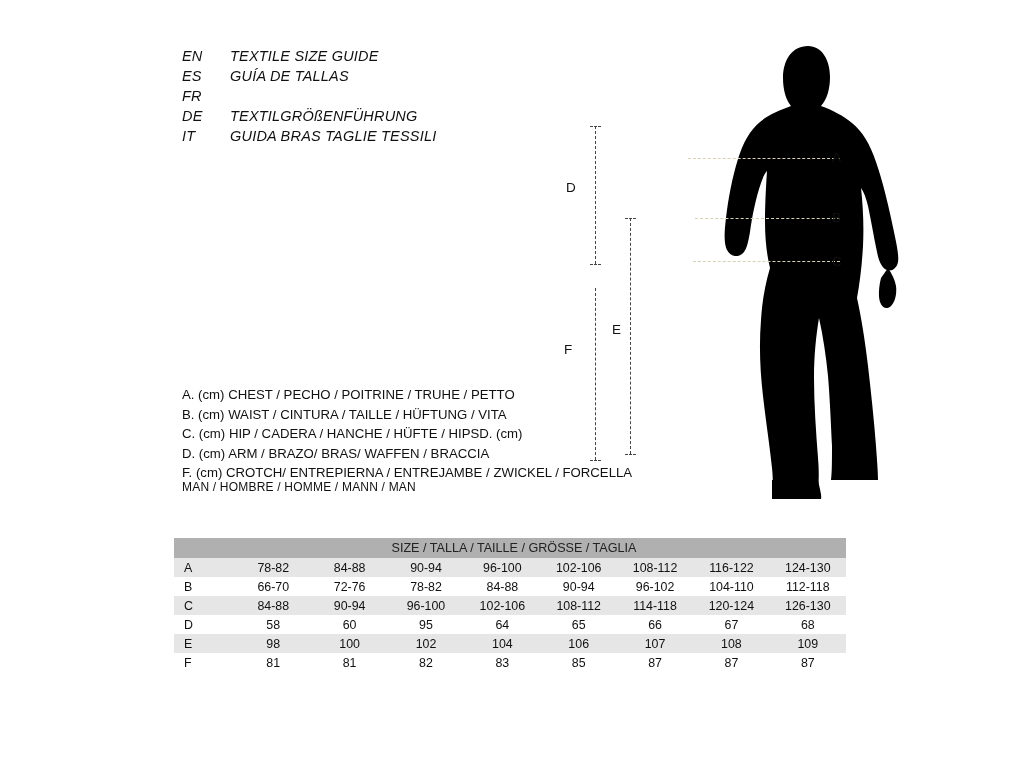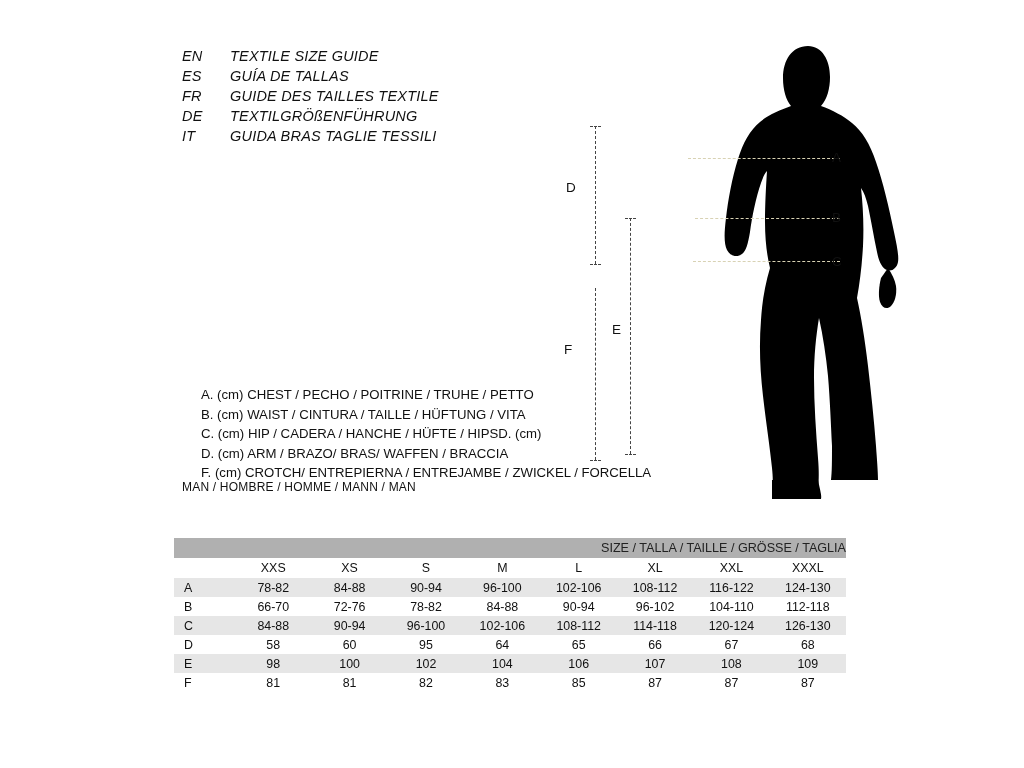--- a/index.html
+++ b/index.html
@@ -43,21 +43,20 @@
   .legend-block {
     position: absolute;
     left: 182px;
     top: 385px;
     width: 470px;
   }
   .legend-row {
     font-size: 13.2px;
     line-height: 19.5px;
     white-space: nowrap;
-    margin-left: 19px;
   }
   .legend-gender {
     position: absolute;
     left: 182px;
     top: 480px;
     font-size: 12px;
     letter-spacing: .2px;
   }
 
   
@@ -116,21 +115,21 @@
   }
   .size-table td, .size-table th {
     padding: 0;
     height: 19px;
     font-weight: normal;
     text-align: center;
     color: #111;
   }
   .size-table .hdr-band td {
     background: #b0b0b0;
-    text-align: right;
+    text-align: center;
     padding-left: 8px;
     height: 20px;
     font-size: 12.6px;
     color: #222;
     margin-top: 29px;
   }
   .size-table .cols td {
     background: #ffffff;
     height: 20px;
   }
@@ -150,21 +149,20 @@
   <div class="title-row">
     <span class="title-lang">EN</span>
     <span class="title-text">TEXTILE SIZE GUIDE</span>
   </div>
   <div class="title-row">
     <span class="title-lang">ES</span>
     <span class="title-text">GUÍA DE TALLAS</span>
   </div>
   <div class="title-row">
     <span class="title-lang">FR</span>
-    <span class="title-text">GUIDE DES TAILLES TEXTILE</span>
   </div>
   <div class="title-row">
     <span class="title-lang">DE</span>
     <span class="title-text">TEXTILGRÖßENFÜHRUNG</span>
   </div>
   <div class="title-row">
     <span class="title-lang">IT</span>
     <span class="title-text">GUIDA BRAS TAGLIE TESSILI</span>
   </div>
 </div>
@@ -257,31 +255,20 @@
   <div class="tick" style="left:30px; top:420px;"></div>
   <span class="meas-label" style="left:4px; top:302px;">F</span>
 
 </div>
 
 <table class="size-table">
   <tbody>
     <tr class="hdr-band">
       <td colspan="9">SIZE / TALLA / TAILLE / GRÖSSE / TAGLIA</td>
     </tr>
-    <tr class="cols">
-      <td class="rowlabel"></td>
-      <td class="cell">XXS</td>
-      <td class="cell">XS</td>
-      <td class="cell">S</td>
-      <td class="cell">M</td>
-      <td class="cell">L</td>
-      <td class="cell">XL</td>
-      <td class="cell">XXL</td>
-      <td class="cell">XXXL</td>
-    </tr>
 
     <tr class="shade">
       <td class="rowlabel">A</td>
       <td class="cell">78-82</td>
       <td class="cell">84-88</td>
       <td class="cell">90-94</td>
       <td class="cell">96-100</td>
       <td class="cell">102-106</td>
       <td class="cell">108-112</td>
       <td class="cell">116-122</td>

